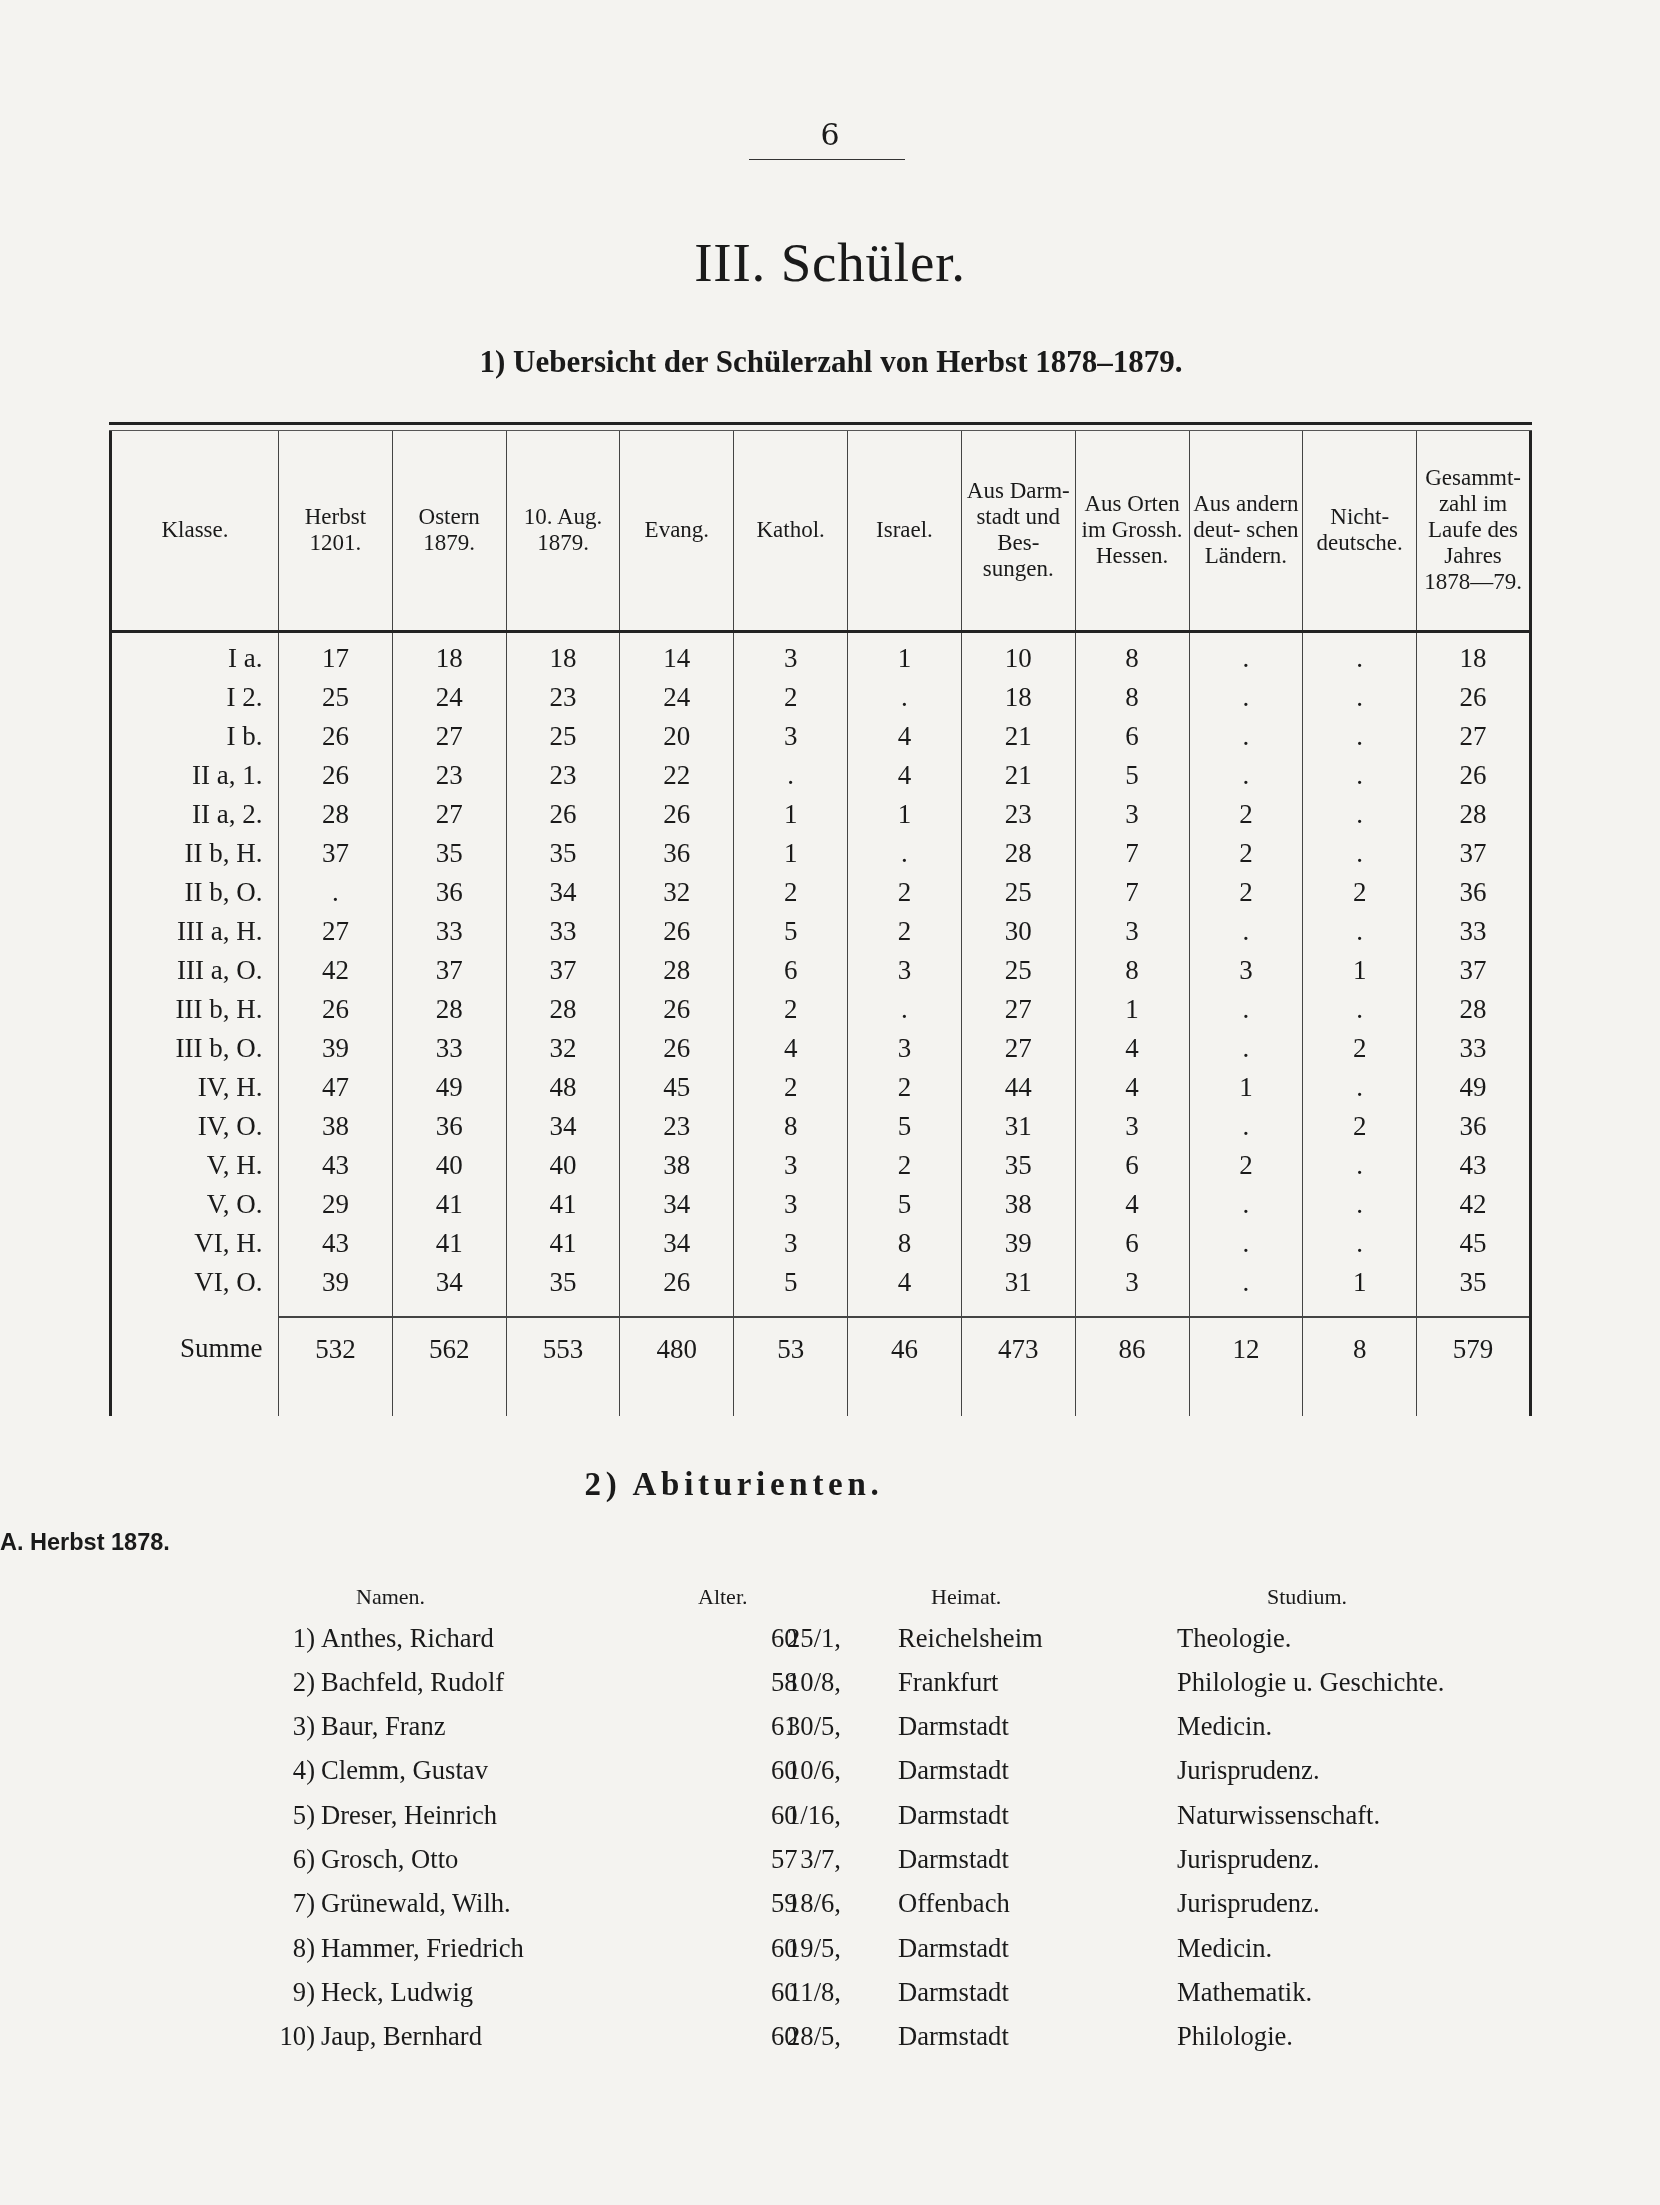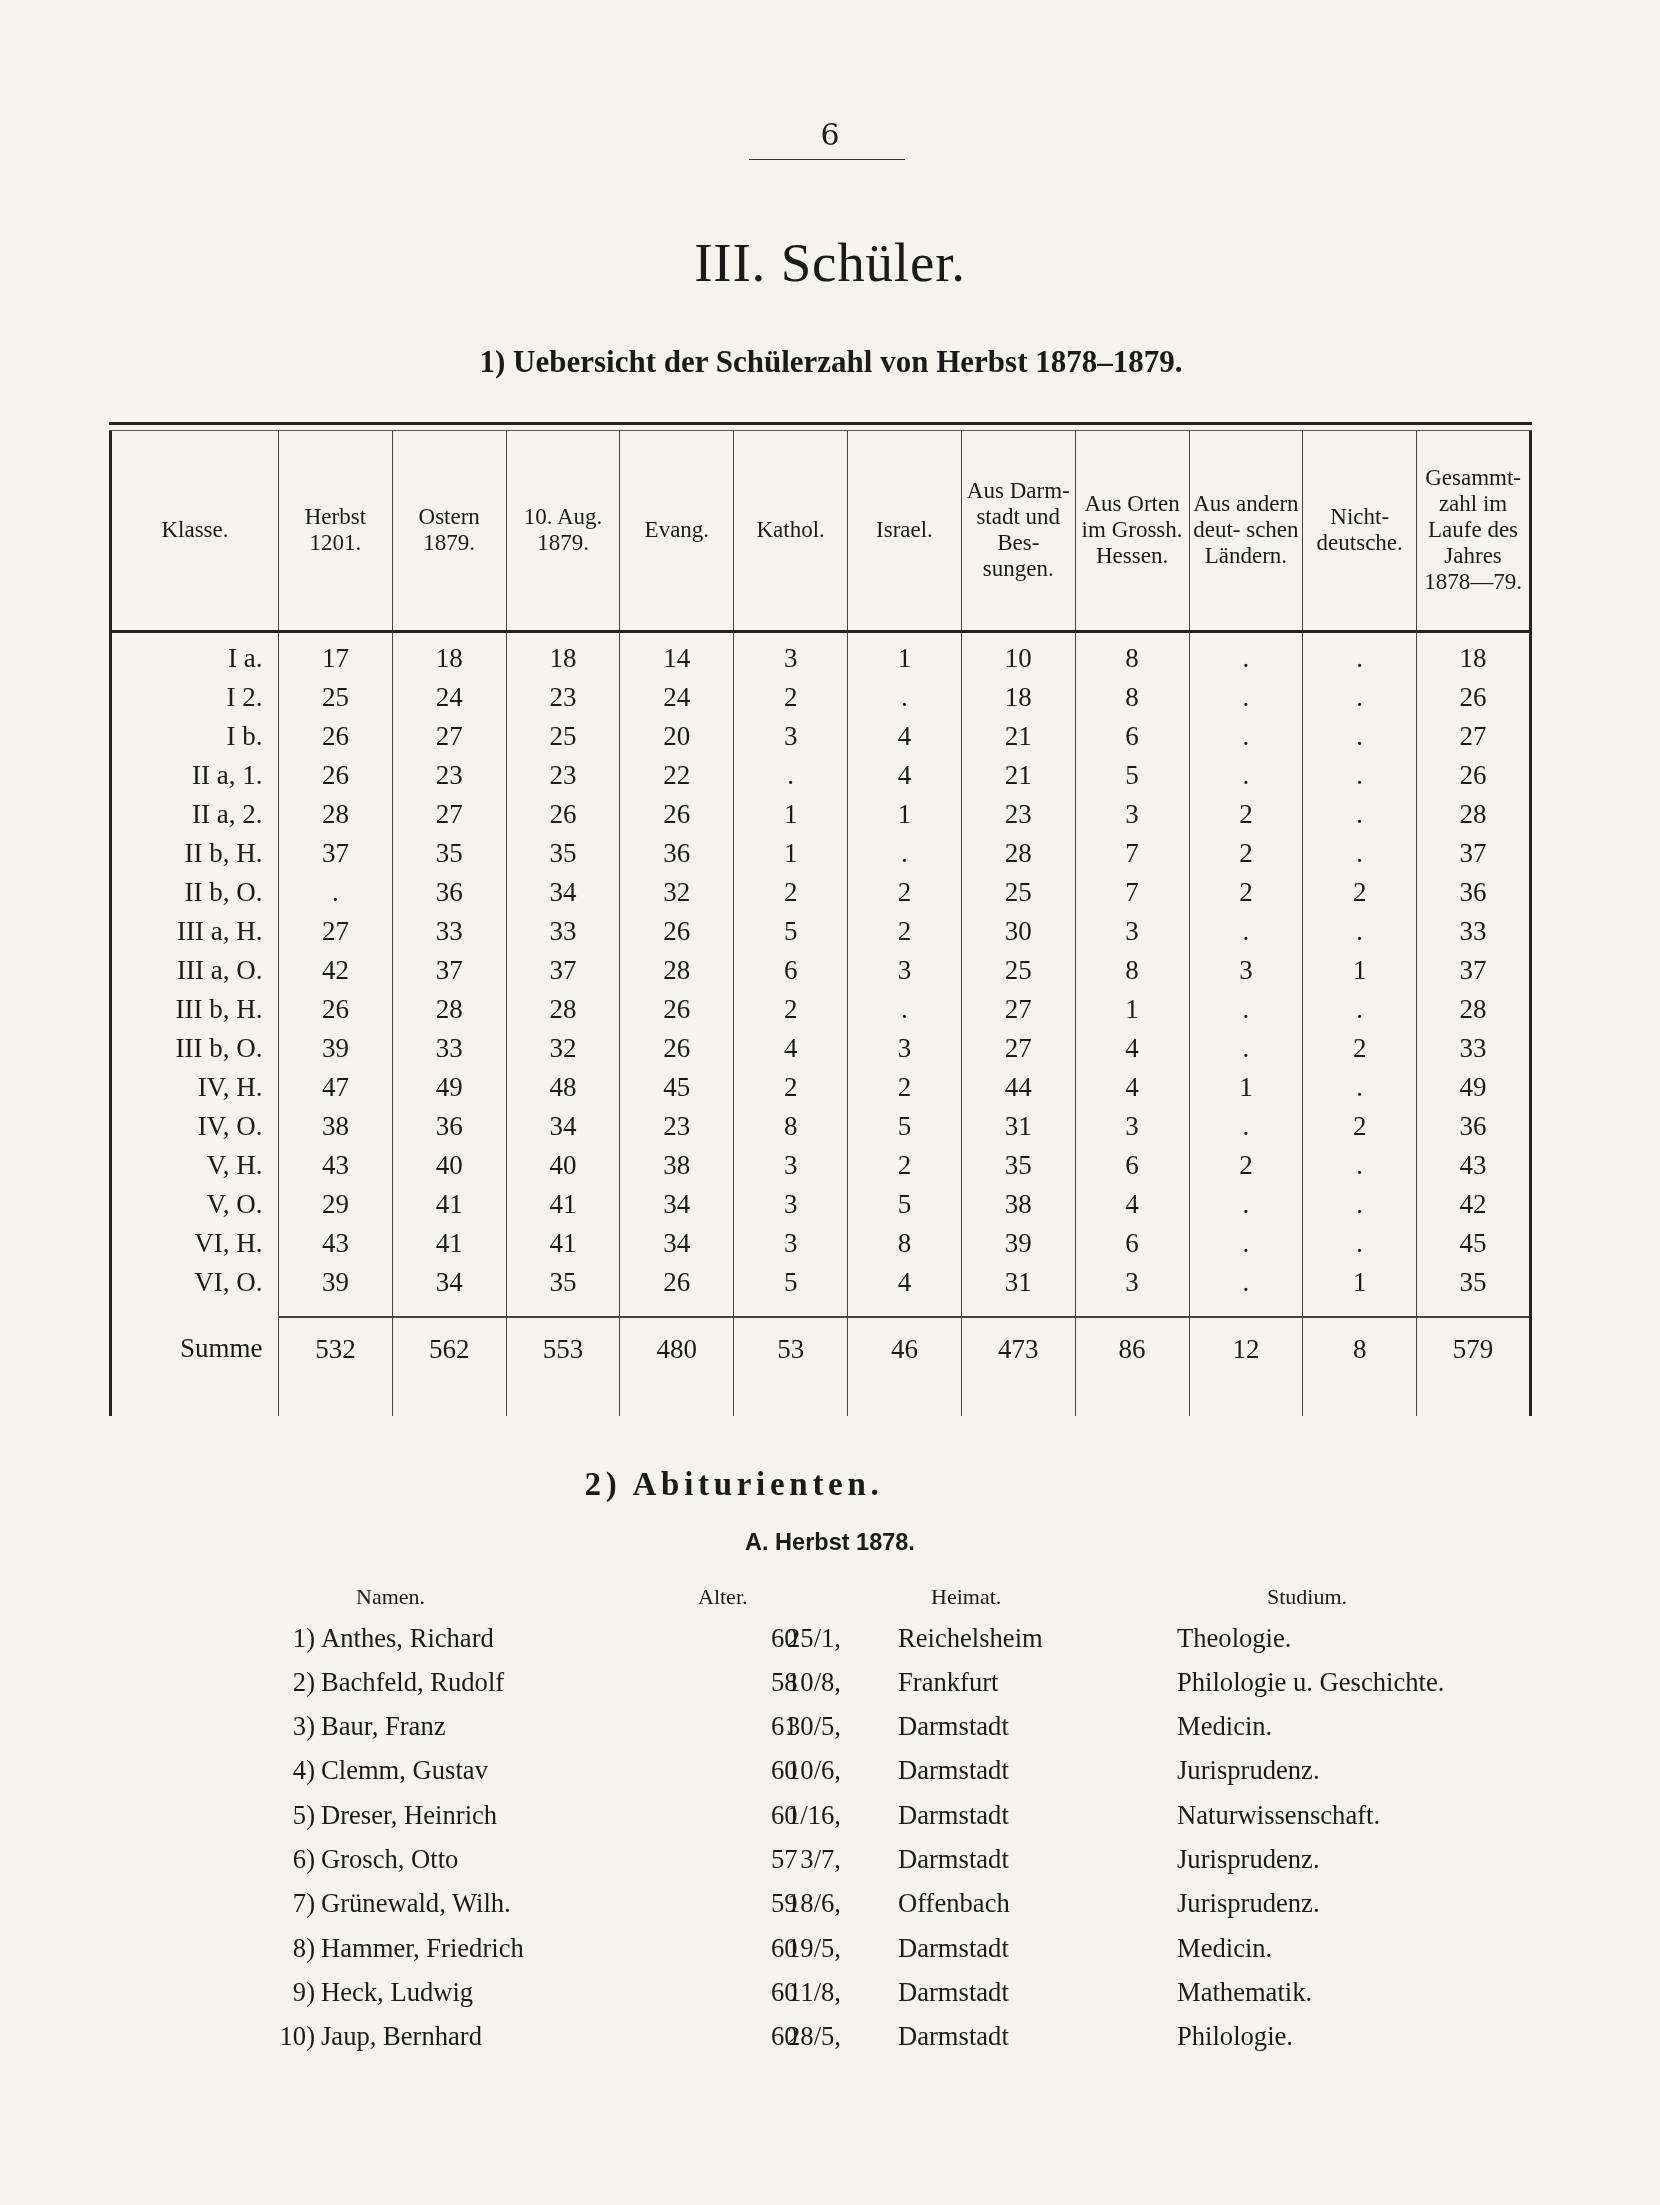--- a/index.html
+++ b/index.html
@@ -73,21 +73,21 @@
     table.stats col.c0 { width: 168px; }
 
     
     .abi-title {
       position: absolute; top: 1466px; left: 0; width: 1468px;
       text-align: center; font-size: 33px; font-weight: bold;
       letter-spacing: 4.7px; font-family: "Liberation Serif", serif;
     }
     .abi-subtitle {
       position: absolute; top: 1529px; left: 0; width: 1660px;
-      text-align: center; font-size: 23.5px; font-weight: bold;
+      text-align: left; font-size: 23.5px; font-weight: bold;
       font-family: "Liberation Sans", sans-serif;
     }
     .abi-head, .abi-row {
       position: absolute; left: 0; width: 1660px; height: 39px;
       font-family: "Liberation Serif", serif;
     }
     .abi-head { top: 1584px; font-size: 22px; }
     .abi-head span, .abi-row span { position: absolute; white-space: nowrap; }
     .h-name { left: 356px; }
     .h-age { left: 698px; }

